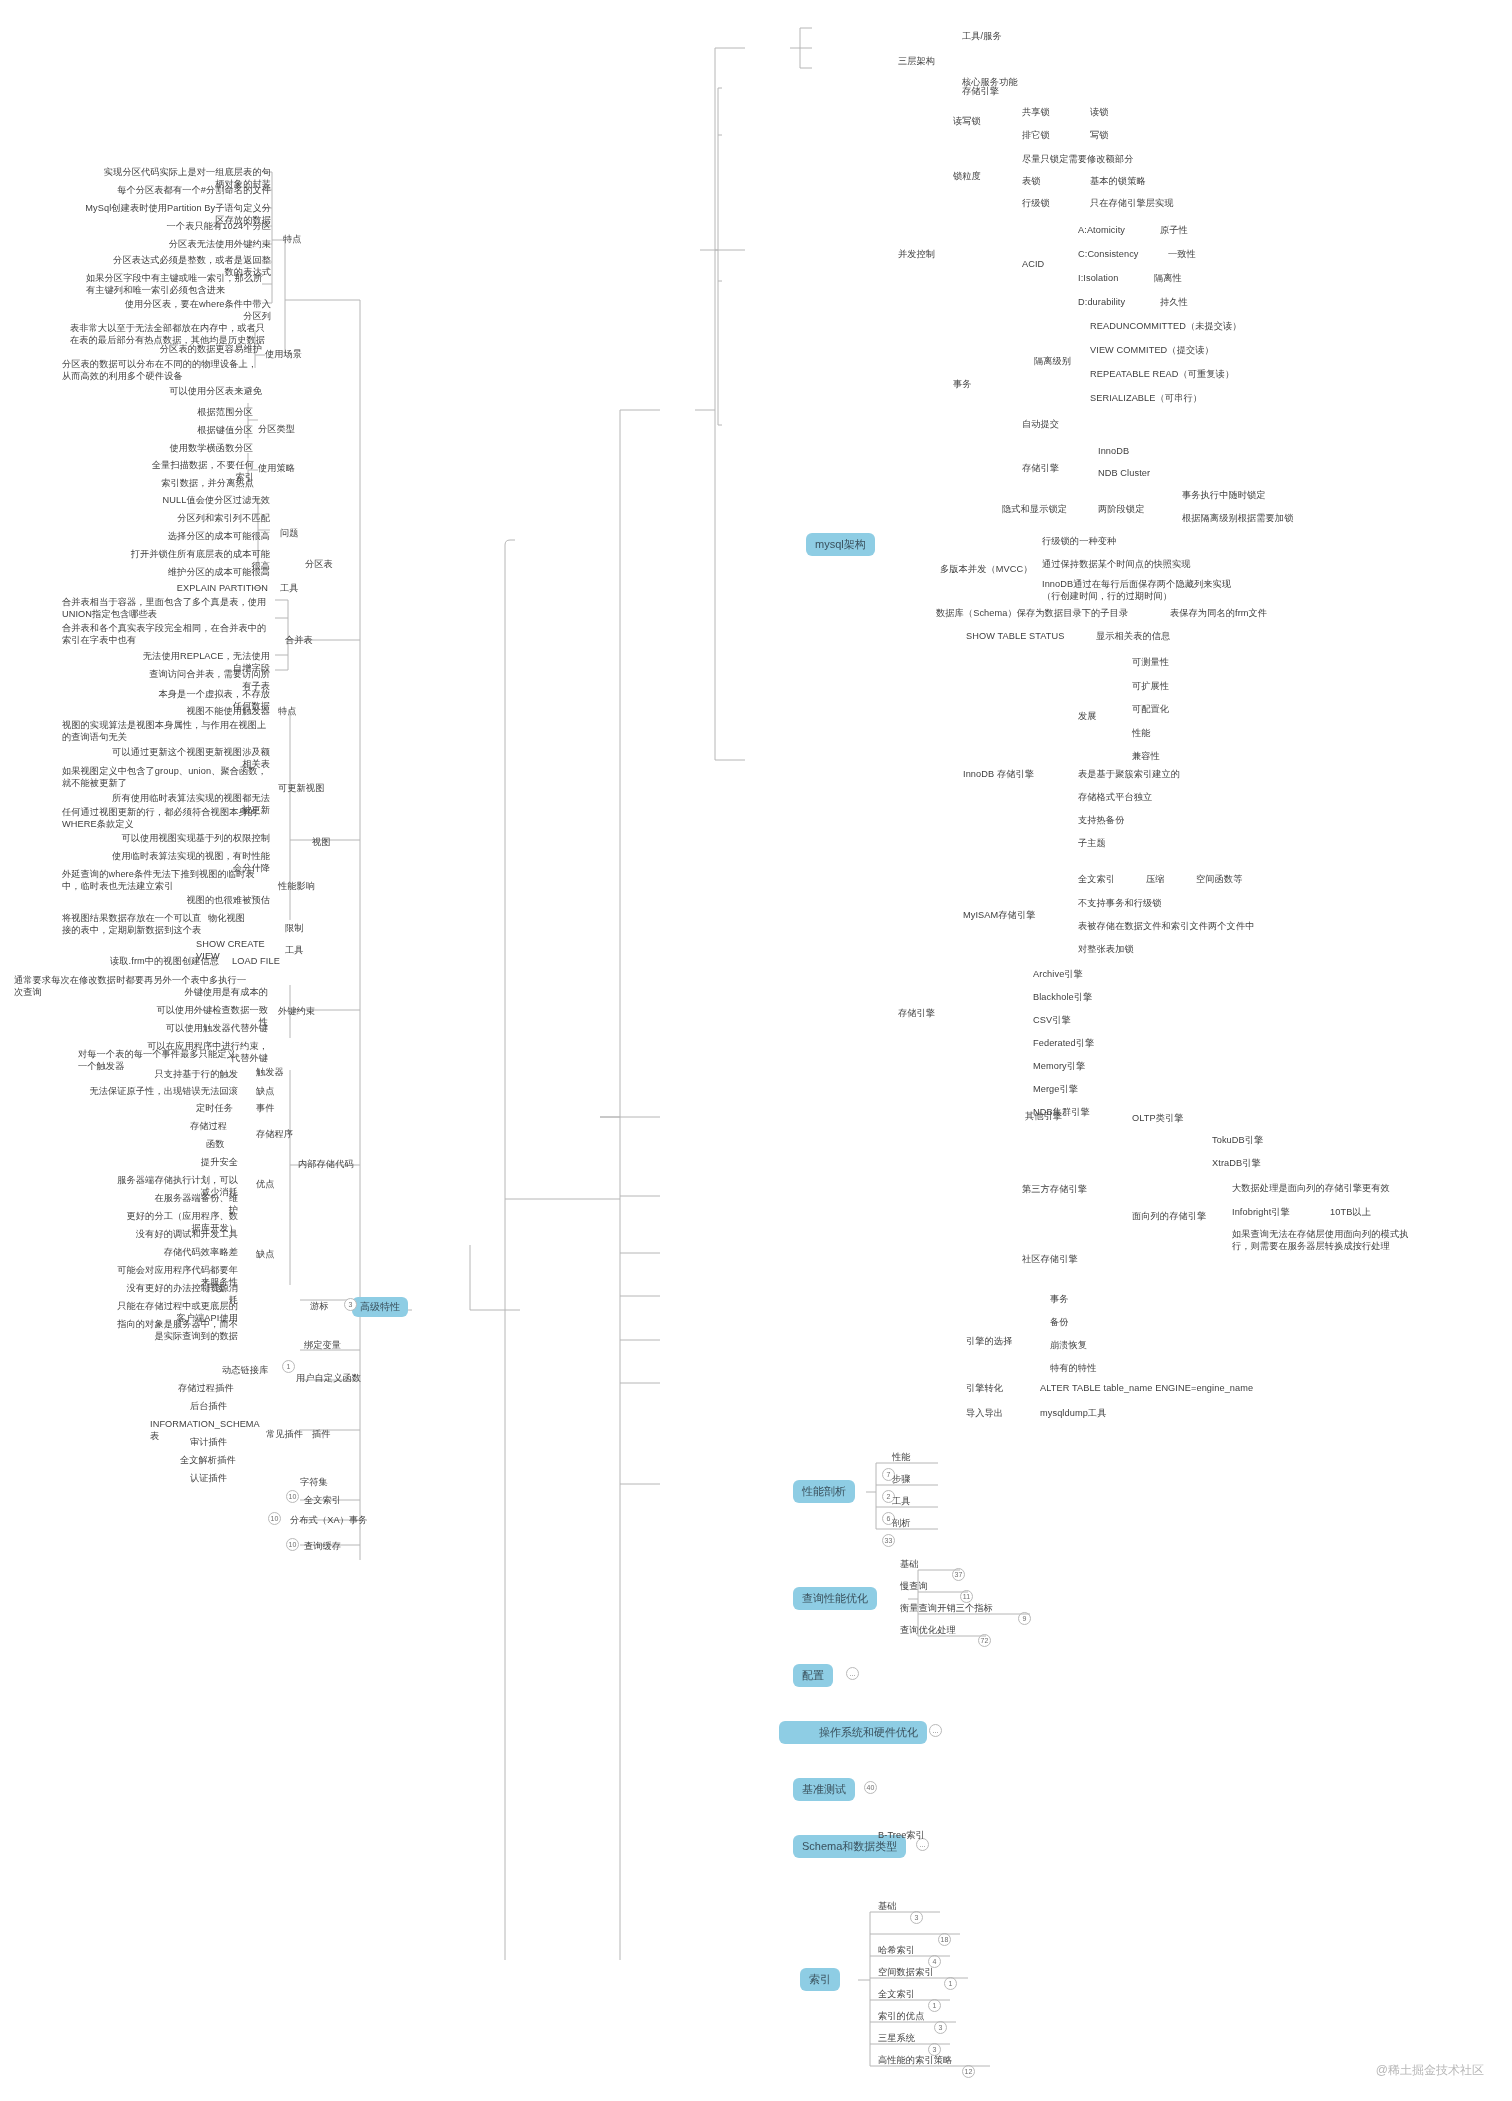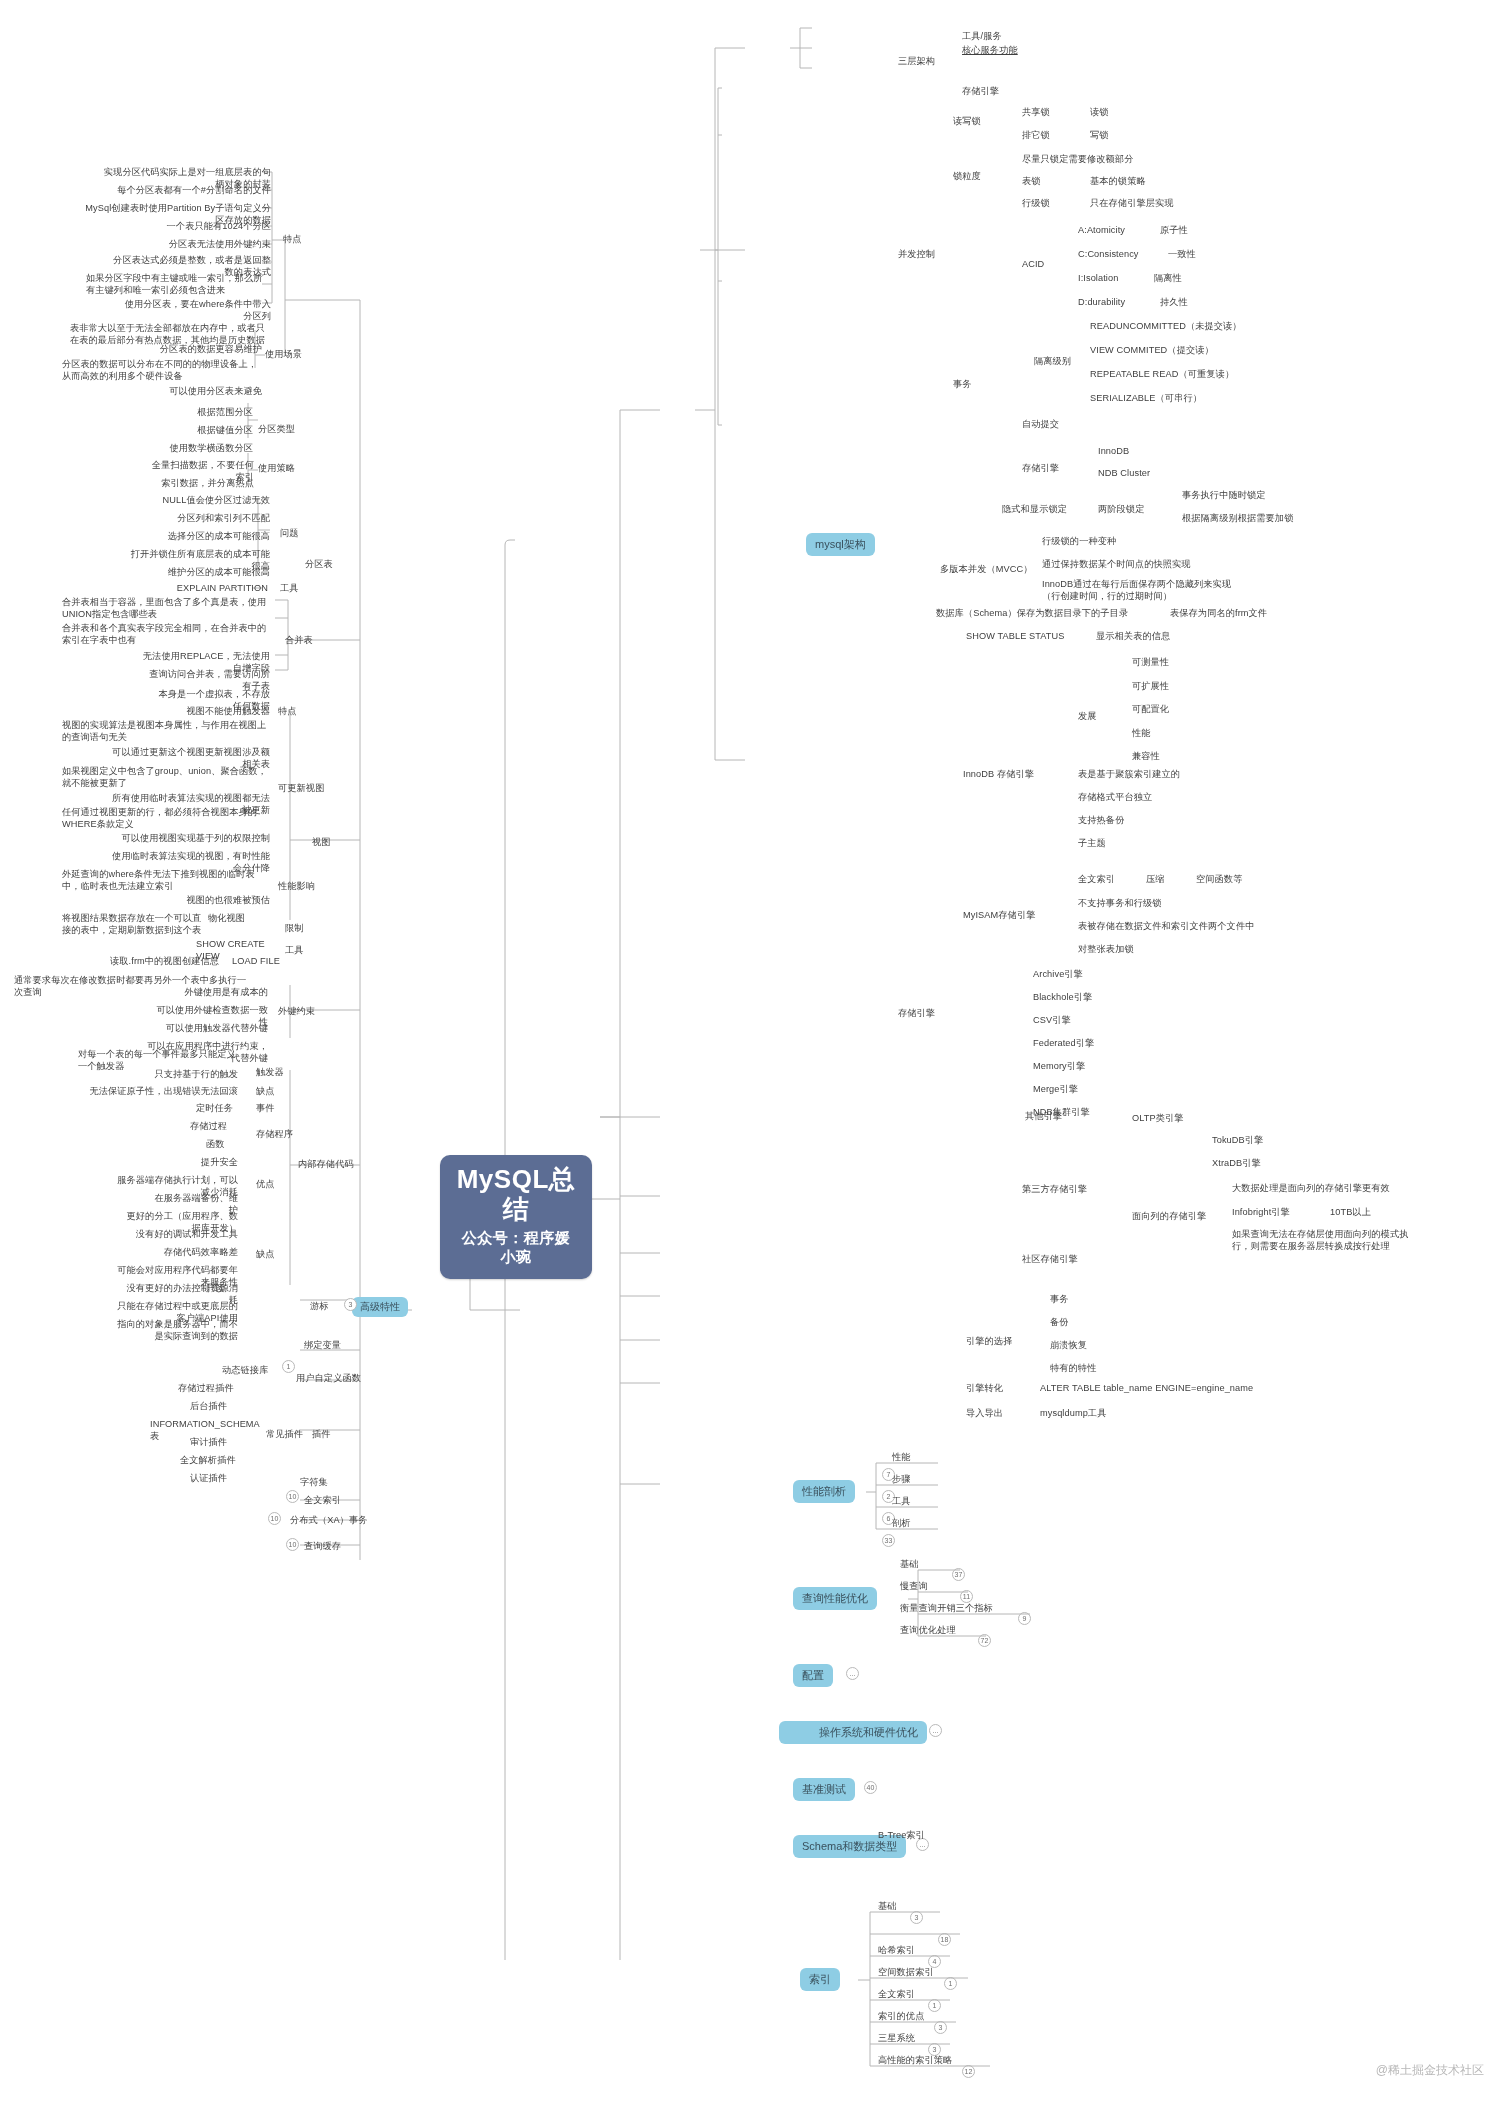--- a/index.html
+++ b/index.html
@@ -135,24 +135,20 @@
       <path d="M800 28 H812 M800 48 H812 M800 68 H812"></path>
 
       <path d="M700 250 H718 V88 M718 250 V425"></path>
       <path d="M718 88 H722"></path>
       <path d="M718 135 H722"></path>
       <path d="M718 281 H722"></path>
       <path d="M718 425 H722"></path>
     </g>
   </svg>
 
-  <div class="root" style="left:440px; top:1155px; width:152px;">
-    <div class="t1">MySQL总结</div>
-    <div class="t2">公众号：程序媛小琬</div>
-  </div>
 
   <div class="pill small" style="left:352px; top:1297px;">
     <span>高级特性</span>
   </div>
 
   <div class="node" style="left:305px; top:558px; width:60px;"><span>分区表</span></div>
   <div class="node" style="left:283px; top:233px; width:50px;"><span>特点</span></div>
   <div class="node" style="left:265px; top:348px; width:56px;"><span>使用场景</span></div>
   <div class="node" style="left:258px; top:423px; width:56px;"><span>分区类型</span></div>
   <div class="node" style="left:258px; top:462px; width:56px;"><span>使用策略</span></div>
@@ -292,21 +288,21 @@
   <div class="bub" style="left:344px; top:1298px;">
       <span>3</span>
     </div>
 
   <div class="pill" style="left:806px; top:533px;">
     <span>mysql架构</span>
   </div>
 
   <div class="node" style="left:898px; top:55px; width:50px;"><span>三层架构</span></div>
   <div class="node" style="left:962px; top:30px; width:80px;"><span>工具/服务</span></div>
-  <div class="node" style="left:962px; top:44px; width:80px;text-decoration:underline;"><span>核心服务功能</span></div>
+  <div class="node" style="left:962px; top:76px; width:80px;"><span>核心服务功能</span></div>
   <div class="node" style="left:962px; top:85px; width:80px;"><span>存储引擎</span></div>
 
   <div class="node" style="left:898px; top:248px; width:56px;"><span>并发控制</span></div>
 
   <div class="node" style="left:953px; top:115px; width:50px;"><span>读写锁</span></div>
   <div class="node" style="left:1022px; top:106px; width:50px;"><span>共享锁</span></div>
   <div class="node" style="left:1090px; top:106px; width:50px;"><span>读锁</span></div>
   <div class="node" style="left:1022px; top:129px; width:50px;"><span>排它锁</span></div>
   <div class="node" style="left:1090px; top:129px; width:50px;"><span>写锁</span></div>
 

